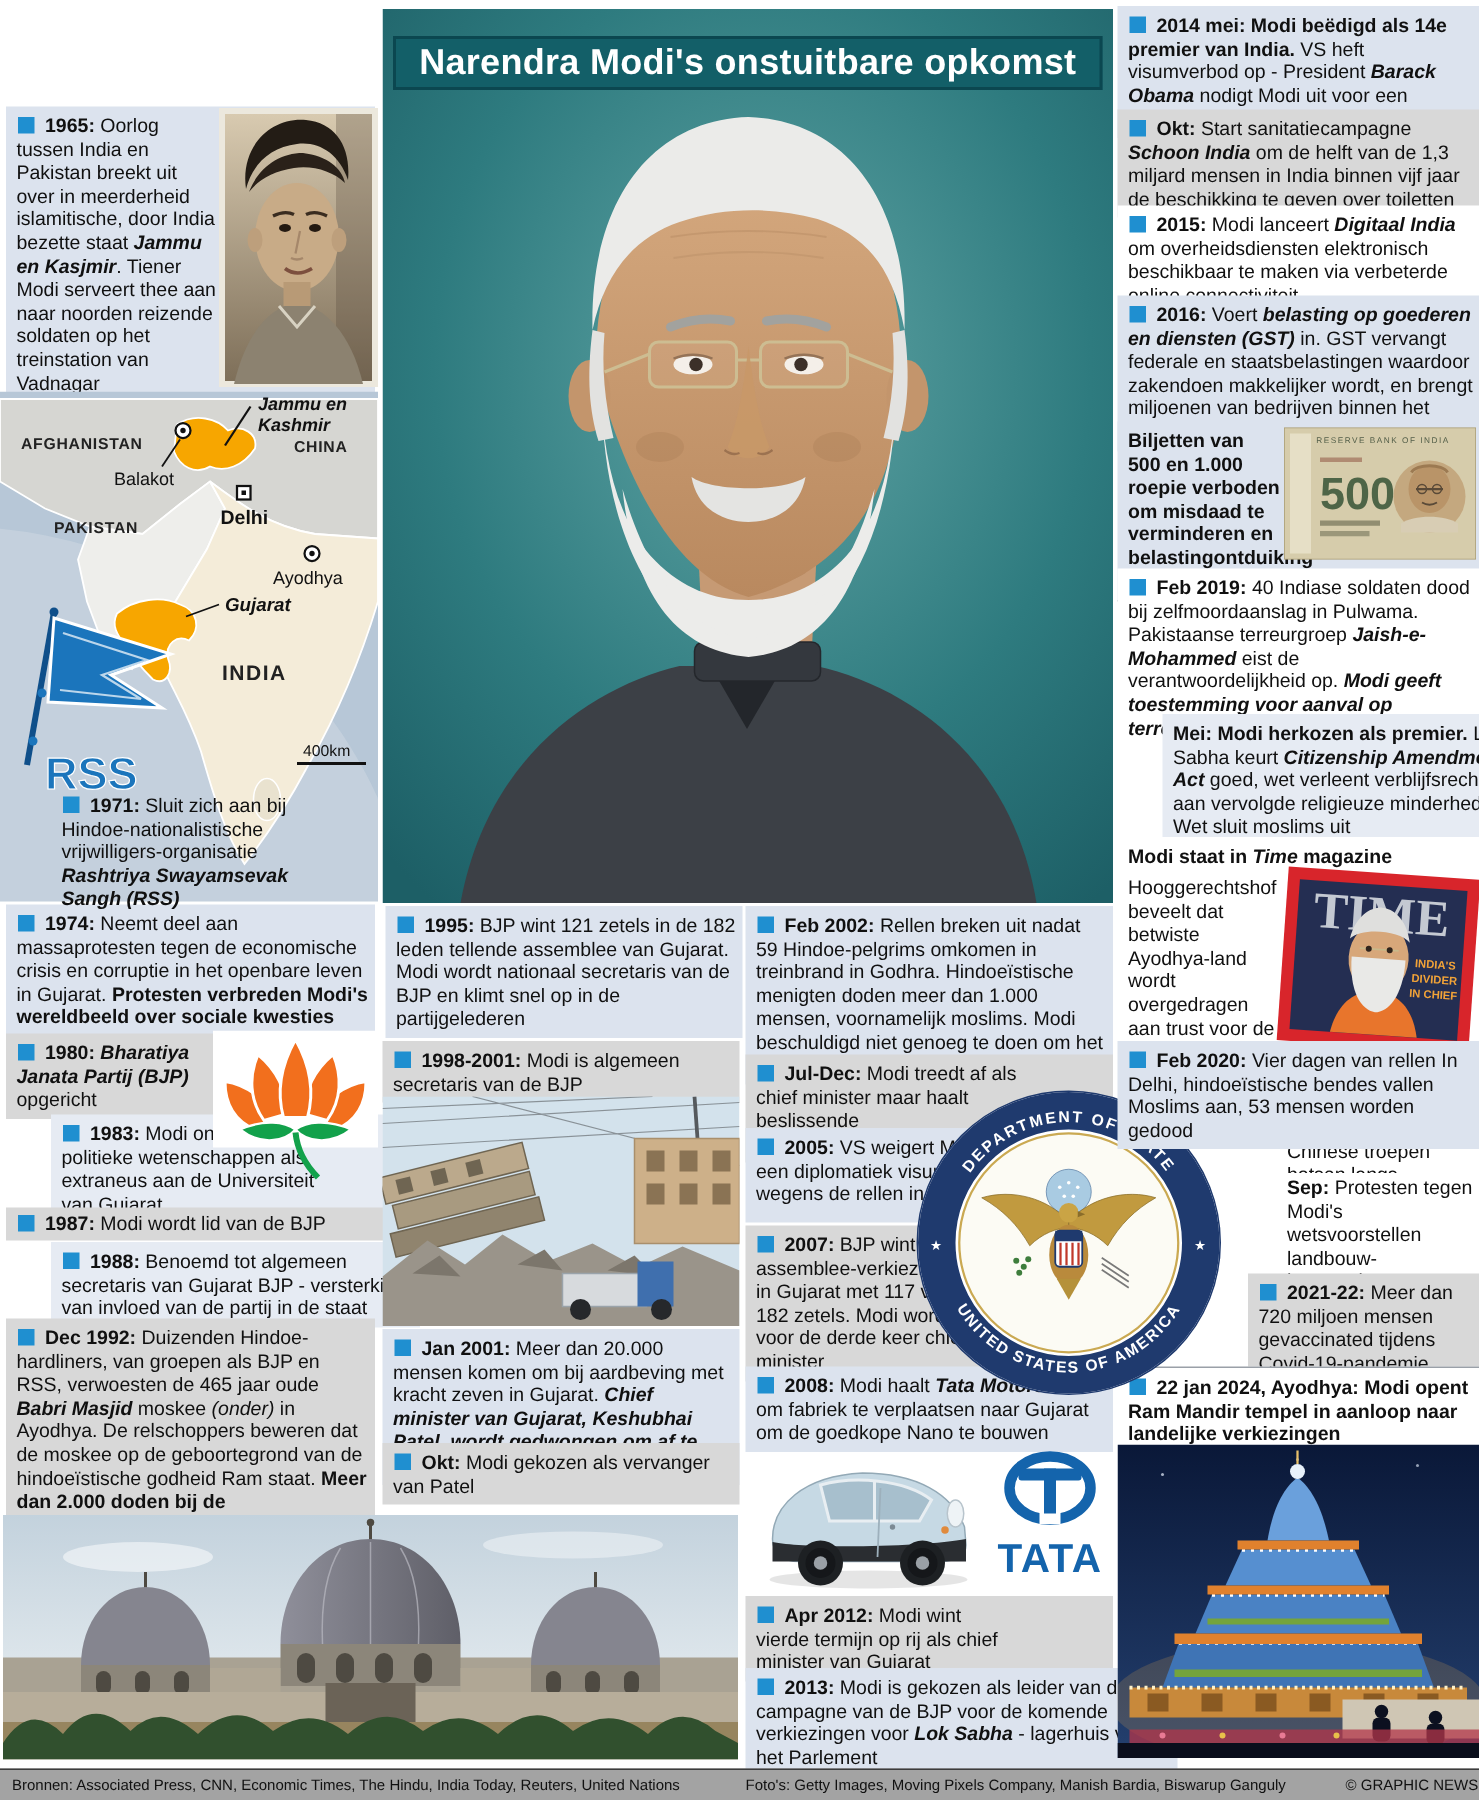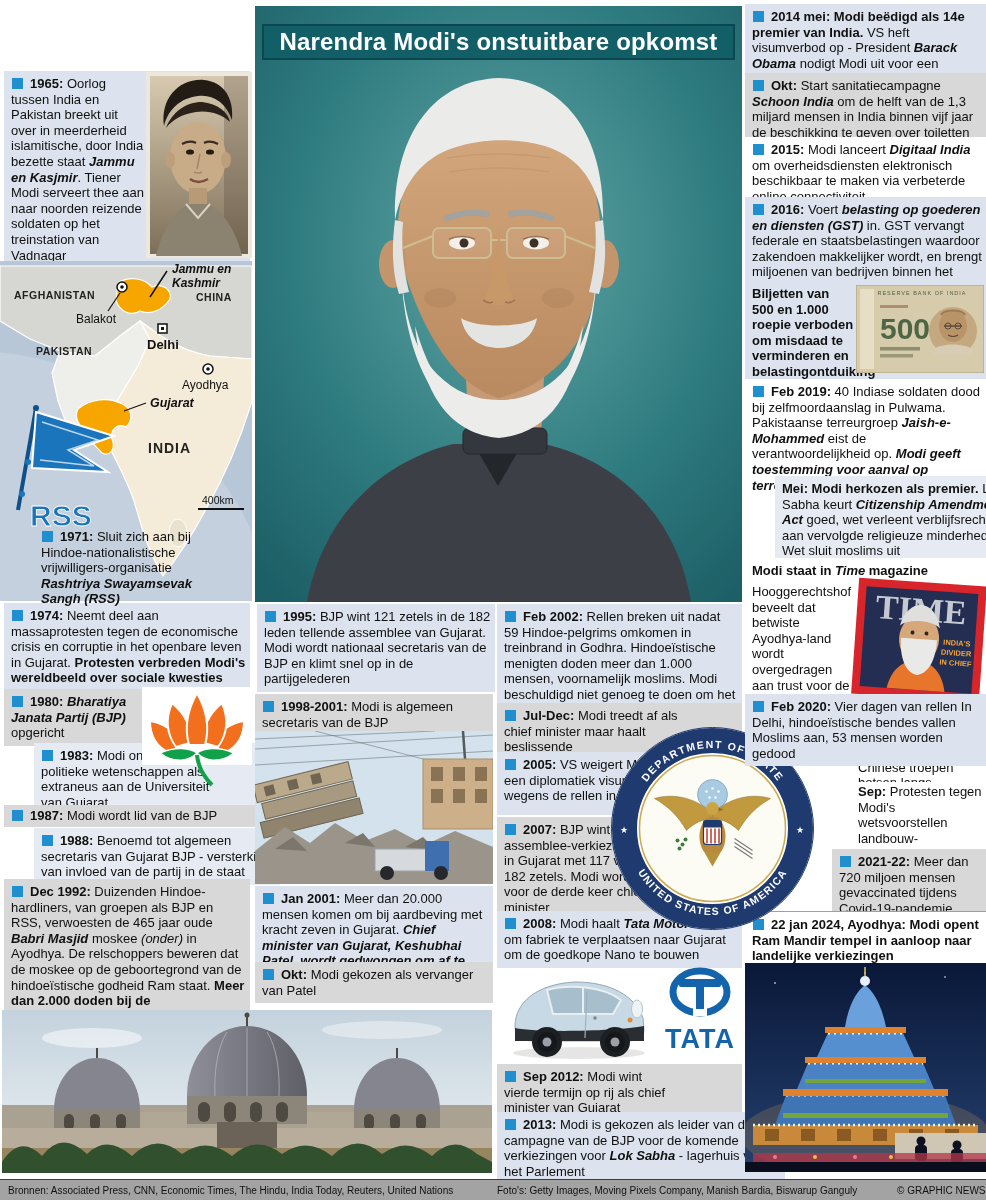--- a/index.html
+++ b/index.html
@@ -300,21 +300,21 @@
   <div class="abs photo" style="left:657px;top:966px;width:86px;height:92px;">
     <svg width="86" height="92" viewBox="0 0 86 92">
       <ellipse cx="43" cy="26" rx="27" ry="21" fill="none" stroke="#1464ac" stroke-width="7"></ellipse>
       <rect x="36" y="24" width="14" height="26" fill="#ffffff"></rect>
       <rect x="22" y="13" width="42" height="8" rx="2" fill="#1464ac"></rect>
       <rect x="39" y="13" width="8" height="30" fill="#1464ac"></rect>
       <text x="43" y="82" text-anchor="middle" font-size="27" font-weight="bold" fill="#1464ac" letter-spacing="1">TATA</text>
     </svg>
   </div>
 
-  <div class="entry bg-gray" style="left:497px;top:1064px;width:245px;min-height:46px;padding-right:70px;"><span class="bullet"></span><span class="rich"><span class="b">Sep 2012: </span><span>Modi wint vierde termijn op rij als chief minister van Gujarat</span></span></div>
+  <div class="entry bg-gray" style="left:497px;top:1064px;width:245px;min-height:46px;padding-right:70px;"><span class="bullet"></span><span class="rich"><span class="b">Apr 2012: </span><span>Modi wint vierde termijn op rij als chief minister van Gujarat</span></span></div>
 
   <div class="entry bg-blue" style="left:497px;top:1112px;width:288px;min-height:64px;"><span class="bullet"></span><span class="rich"><span class="b">2013: </span><span>Modi is gekozen als leider van de campagne van de BJP voor de komende verkiezingen voor </span><span class="b i">Lok Sabha</span><span> - lagerhuis van het Parlement</span></span></div>
 
   <div class="entry bg-blue" style="left:745px;top:4px;width:241px;min-height:67px;"><span class="bullet"></span><span class="rich"><span class="b">2014 mei: Modi beëdigd als 14e premier van India. </span><span>VS heft visumverbod op - President </span><span class="b i">Barack Obama</span><span> nodigt Modi uit voor een bezoek</span></span></div>
 
   <div class="entry bg-gray" style="left:745px;top:73px;width:241px;min-height:62px;"><span class="bullet"></span><span class="rich"><span class="b">Okt: </span><span>Start sanitatiecampagne </span><span class="b i">Schoon India</span><span> om de helft van de 1,3 miljard mensen in India binnen vijf jaar de beschikking te geven over toiletten</span></span></div>
 
   <div class="entry bg-white" style="left:745px;top:137px;width:241px;min-height:58px;"><span class="bullet"></span><span class="rich"><span class="b">2015: </span><span>Modi lanceert </span><span class="b i">Digitaal India</span><span> om overheidsdiensten elektronisch beschikbaar te maken via verbeterde online connectiviteit</span></span></div>
 
   <div class="entry bg-blue" style="left:745px;top:197px;width:241px;min-height:84px;"><span class="bullet"></span><span class="rich"><span class="b">2016: </span><span>Voert </span><span class="b i">belasting op goederen en diensten (GST)</span><span> in. GST vervangt federale en staatsbelastingen waardoor zakendoen makkelijker wordt, en brengt miljoenen van bedrijven binnen het belastingnet</span></span></div>

